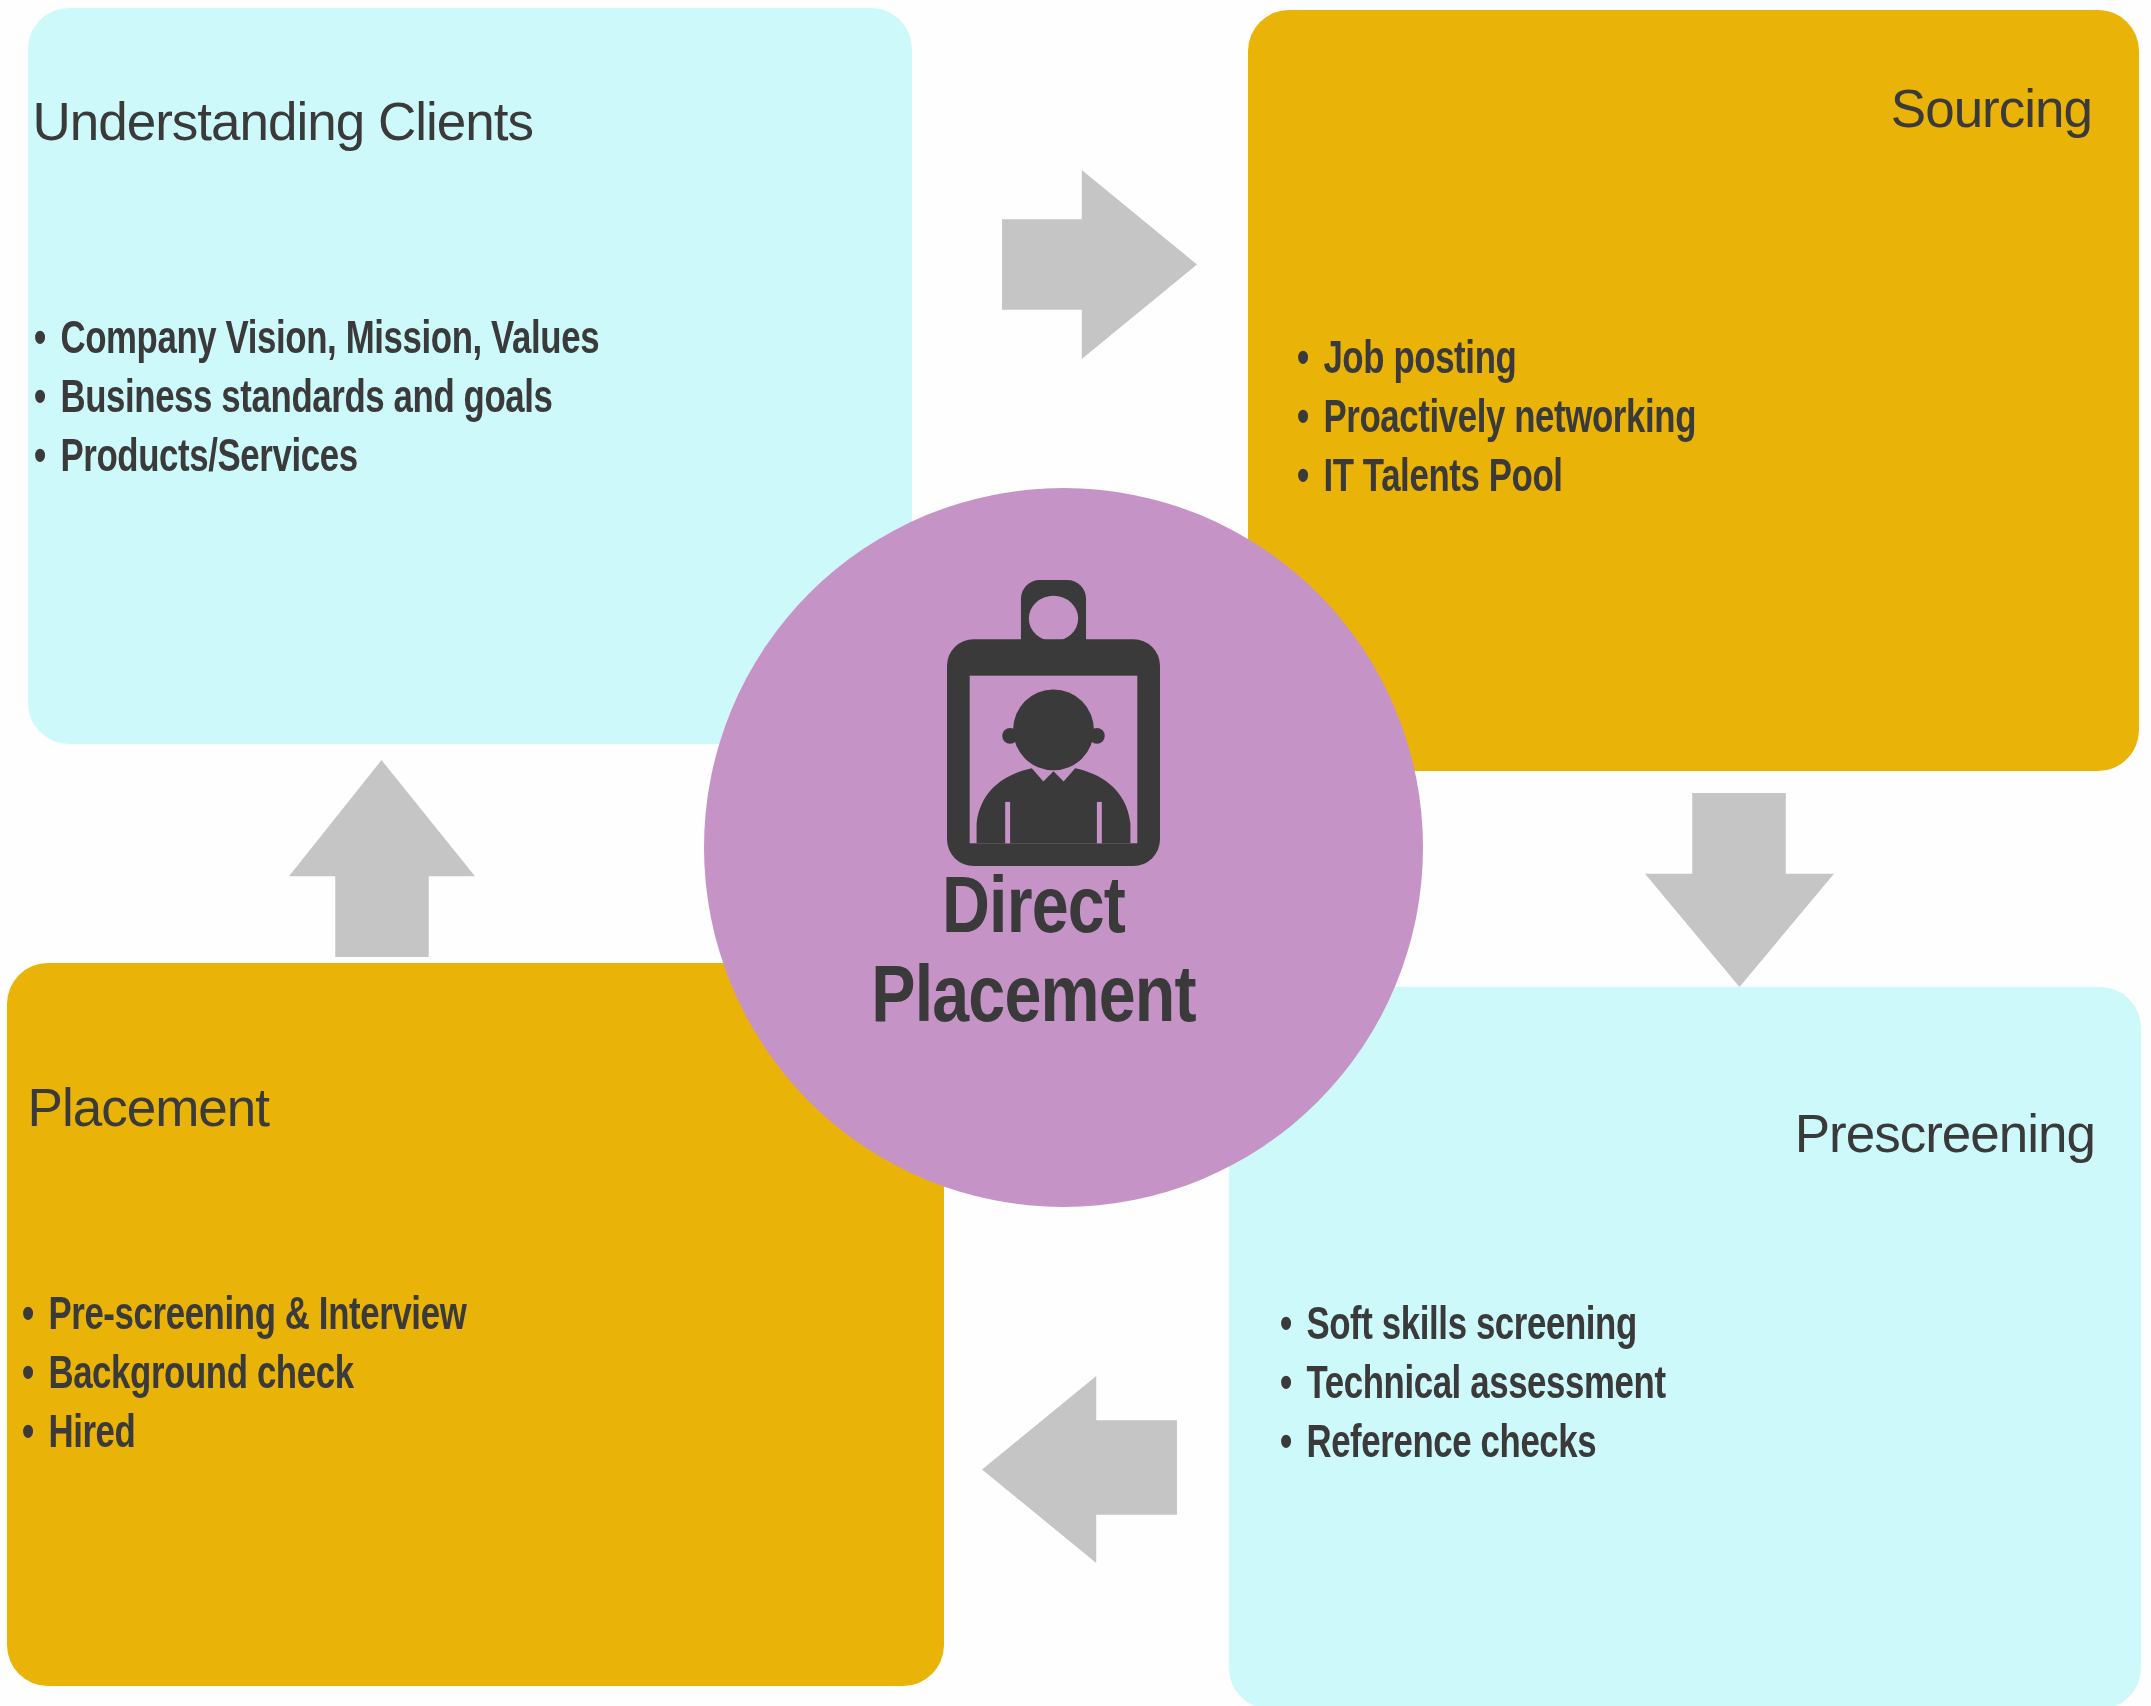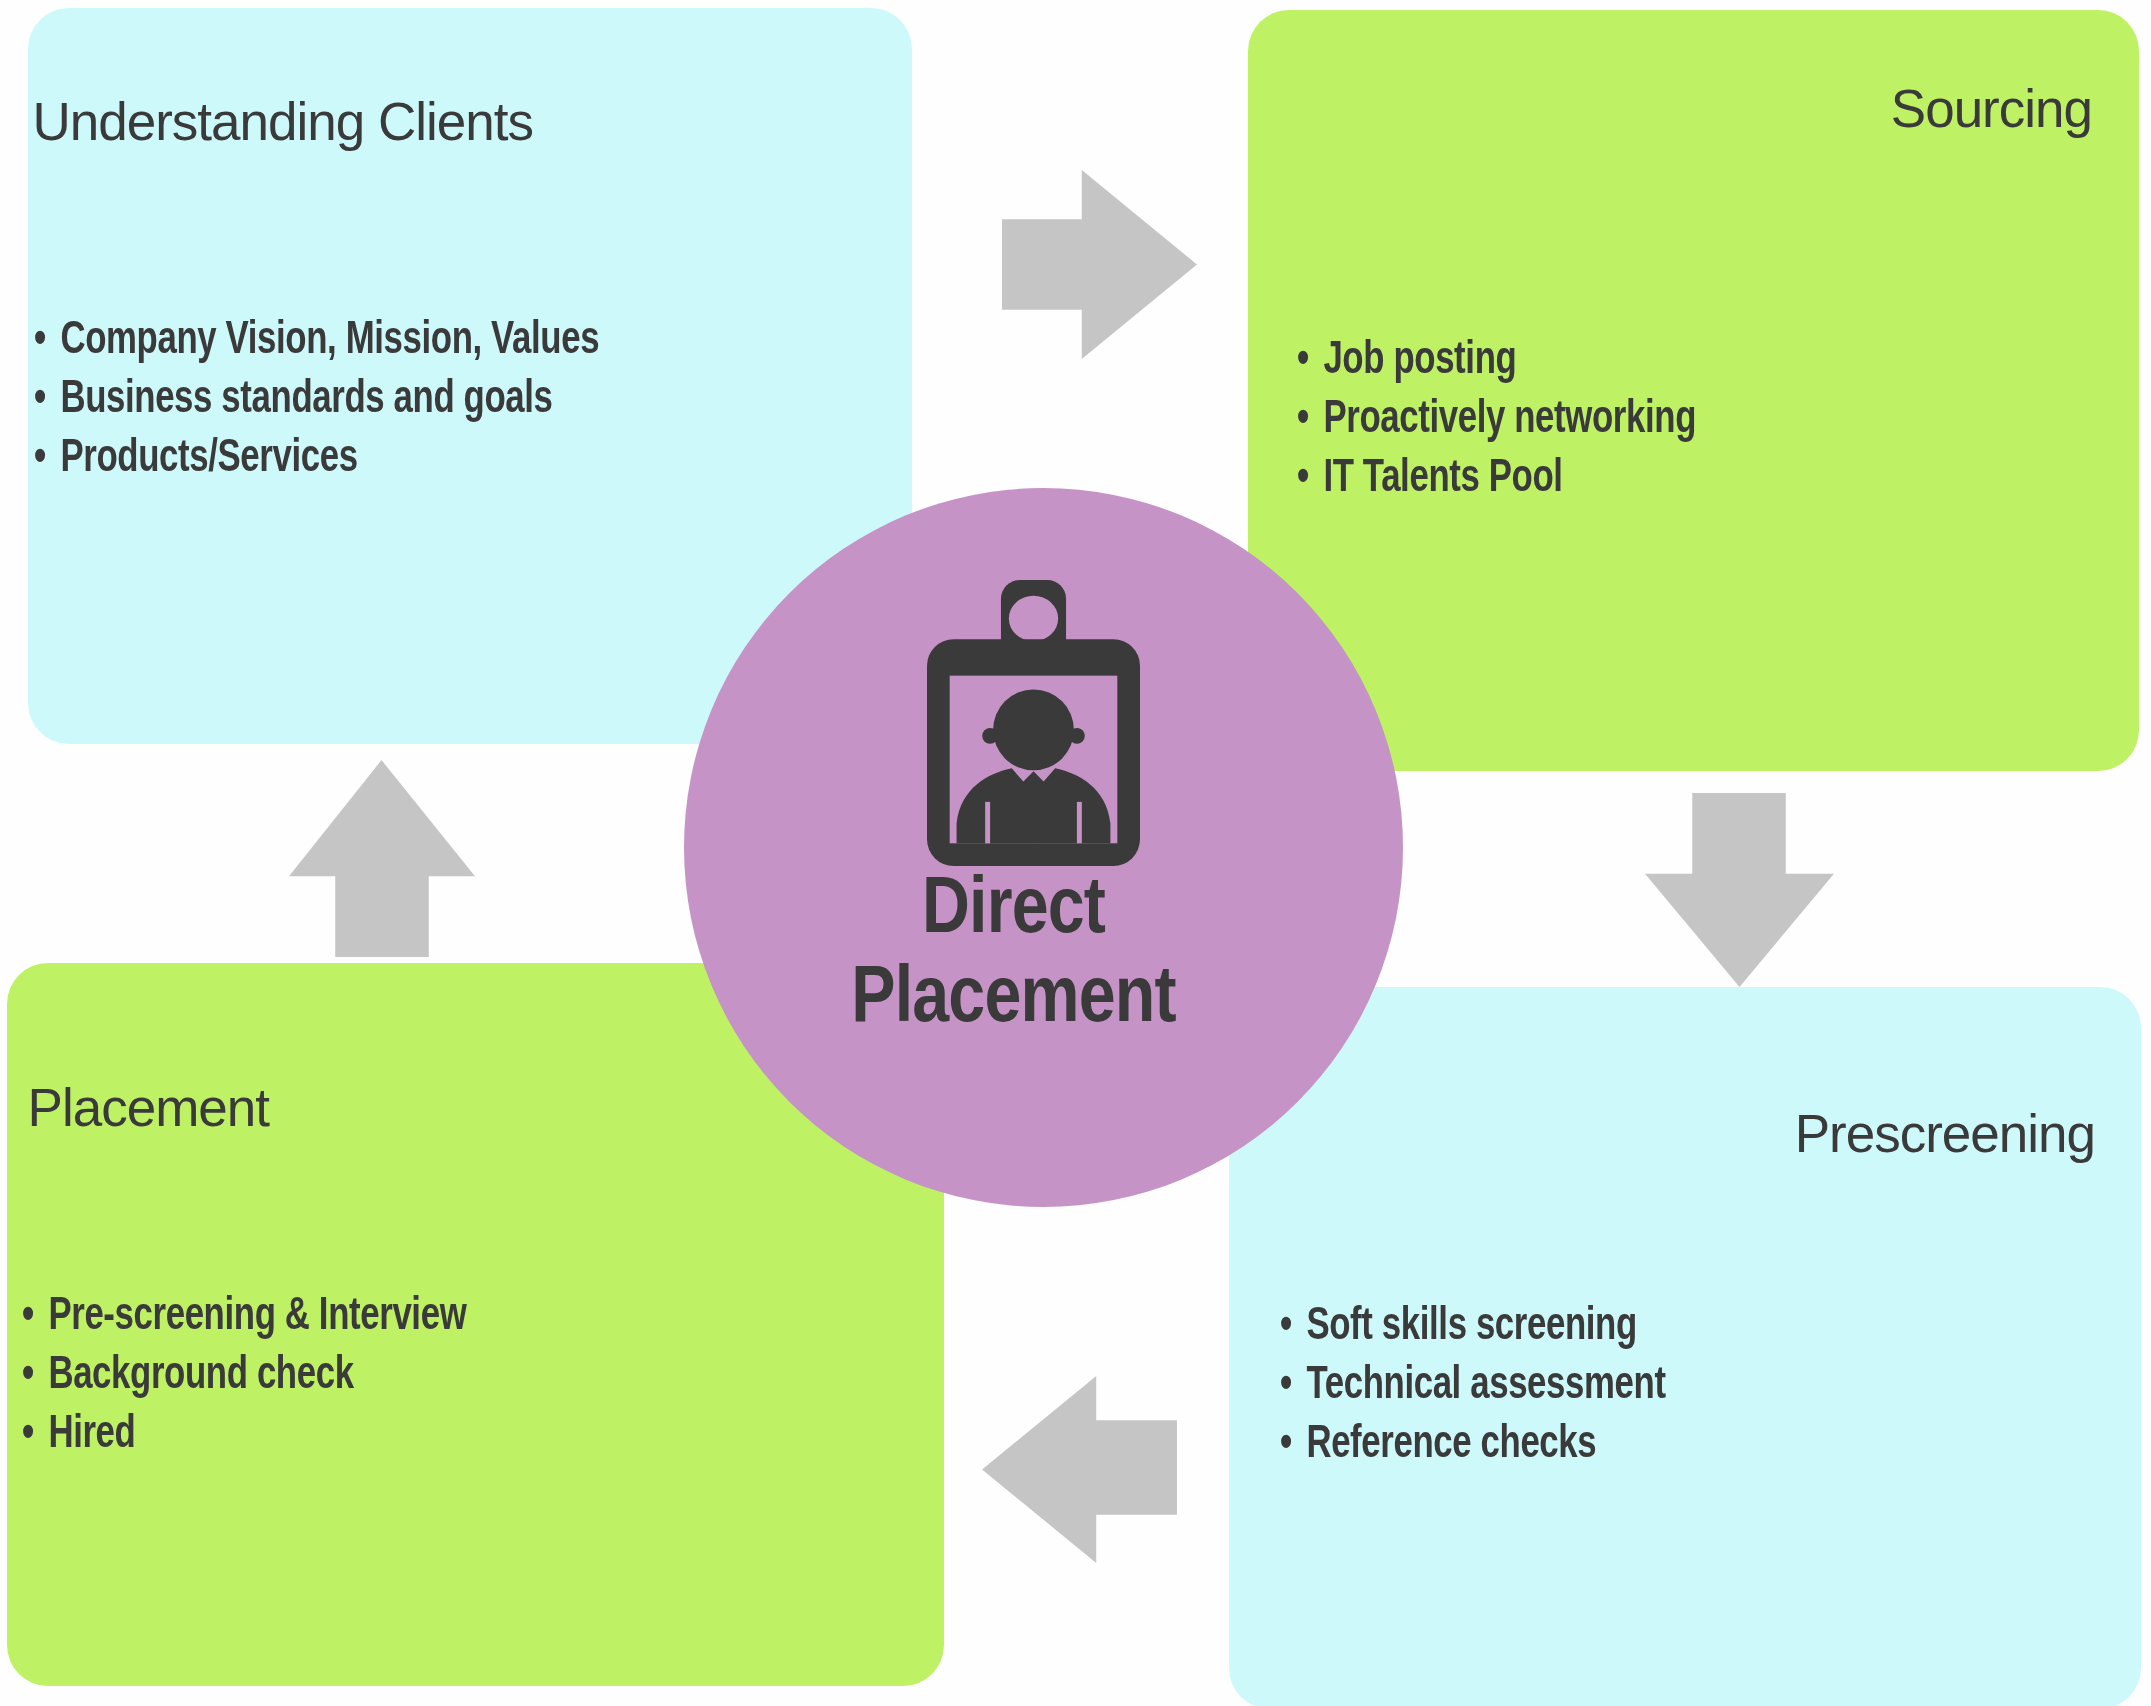--- a/index.html
+++ b/index.html
@@ -6,21 +6,21 @@
   .canvas{
     position:relative;
     width:2151px;height:1706px;
     background:#fefefe;
     overflow:hidden;
     font-family:"Liberation Sans", sans-serif;
     color:#3a3a3a;
   }
   .qbox{position:absolute;border-radius:41px;z-index:1;}
   .qbox.cyan{background:#cef9fb;}
-  .qbox.green{background:#bef264;}
+  .qbox.green{background:#eab308;}
   .box-tl{left:27.6px;top:7.9px;width:884px;height:736px;}
   .box-tr{left:1248px;top:9.9px;width:891px;height:761px;}
   .box-bl{left:6.9px;top:963px;width:937px;height:723px;}
   .box-br{left:1229px;top:987px;width:912px;height:722px;}
 
   .qtitle{
     position:absolute;
     font-size:53px;font-weight:normal;line-height:1;
     letter-spacing:-1px;white-space:nowrap;
   }
@@ -41,21 +41,21 @@
   .box-tr ul.bullets{left:49px;top:317px;}
   .box-bl ul.bullets{left:14.8px;top:320px;}
   .box-br ul.bullets{left:51px;top:306px;}
   ul.bullets li{display:flex;align-items:baseline;}
   ul.bullets .dot{margin-right:19.7px;}
 
   .arrow{position:absolute;z-index:1;}
   .arrow polygon{fill:#c5c5c5;}
 
   .circle{
-    position:absolute;left:684px;top:488px;width:719px;height:719px;
+    position:absolute;left:704px;top:488px;width:719px;height:719px;
     background:#c693c6;border-radius:50%;z-index:2;
   }
   .badge{position:absolute;left:243px;top:92px;}
   .circle-label{
     position:absolute;left:-29.6px;top:372px;width:100%;
     text-align:center;
     font-size:79px;font-weight:bold;line-height:89px;
     transform:scaleX(0.84);transform-origin:50% 0;
     letter-spacing:-1px;
   }

